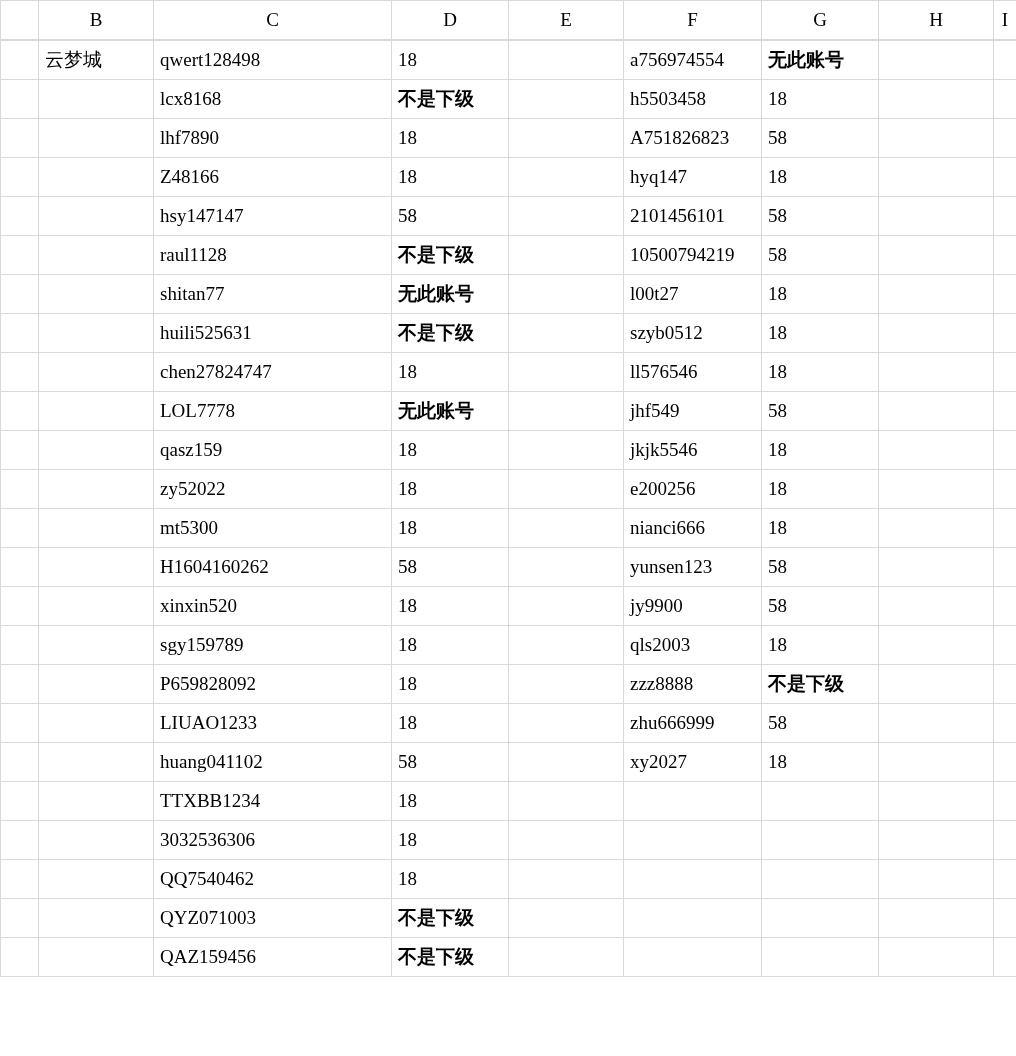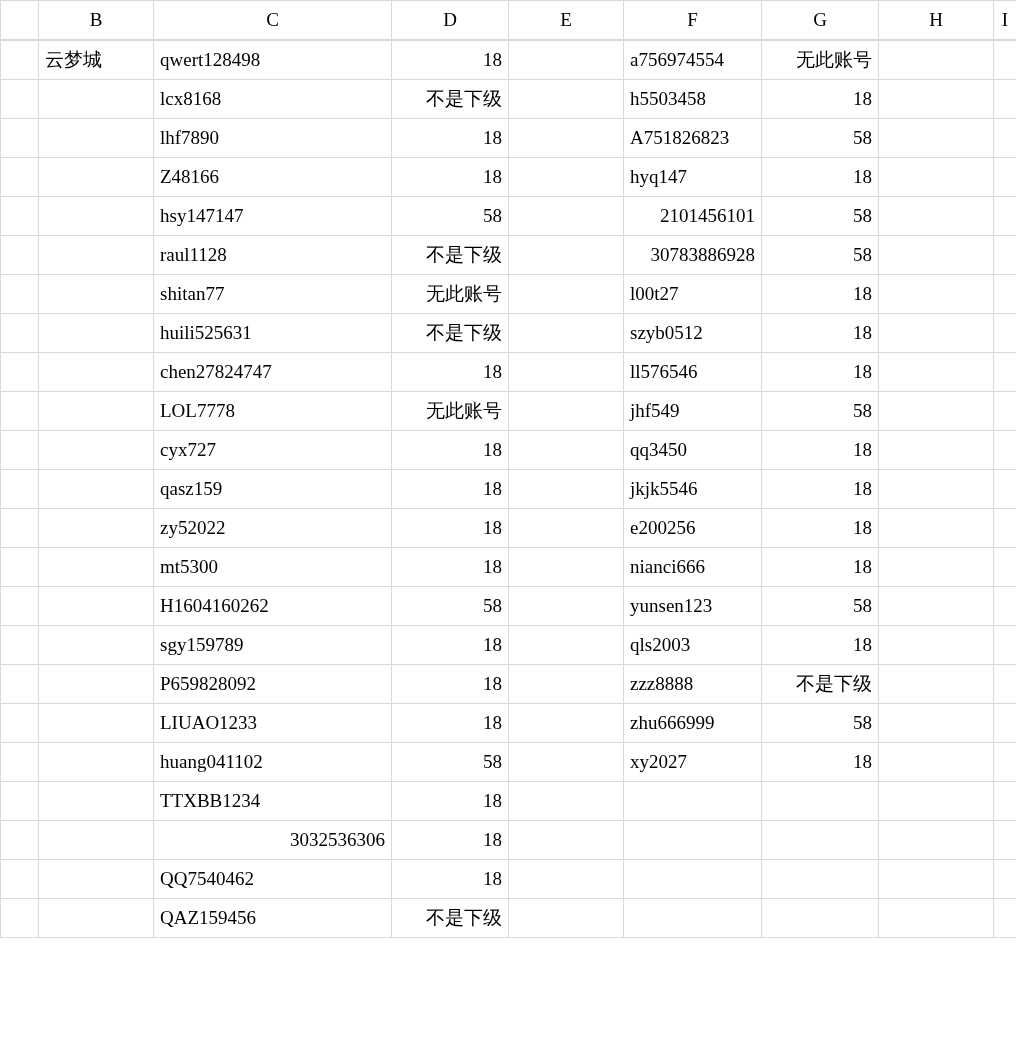--- a/index.html
+++ b/index.html
@@ -56,29 +56,29 @@
     font-size: 19px;
     color: #555555;
     text-align: center;
     padding: 0;
   }
   .big-label {
     font-size: 21px;
   }
   .note {
     font-size: 21px;
+    font-weight: bold;
   }
   .num {
-    text-align: right;
   }
   .name {
     text-align: left;
   }
   .name-right {
-    text-align: right;
+    text-align: left;
   }
 </style>
 </head>
 <body>
 
 <div class="sheet">
   <table class="grid">
     <colgroup>
       <col class="c-a">
       <col class="c-b">
@@ -171,21 +171,21 @@
           <td class="num">58</td>
           <td></td>
           <td></td>
         </tr>
         <tr>
           <td></td>
           <td></td>
           <td class="name">raul1128</td>
           <td class="num note">不是下级</td>
           <td></td>
-          <td class="name-right">30783886928</td>
+          <td class="name-right">10500794219</td>
           <td class="num">58</td>
           <td></td>
           <td></td>
         </tr>
         <tr>
           <td></td>
           <td></td>
           <td class="name">shitan77</td>
           <td class="num note">无此账号</td>
           <td></td>
@@ -223,31 +223,20 @@
           <td class="num note">无此账号</td>
           <td></td>
           <td class="name">jhf549</td>
           <td class="num">58</td>
           <td></td>
           <td></td>
         </tr>
         <tr>
           <td></td>
           <td></td>
-          <td class="name">cyx727</td>
-          <td class="num">18</td>
-          <td></td>
-          <td class="name">qq3450</td>
-          <td class="num">18</td>
-          <td></td>
-          <td></td>
-        </tr>
-        <tr>
-          <td></td>
-          <td></td>
           <td class="name">qasz159</td>
           <td class="num">18</td>
           <td></td>
           <td class="name">jkjk5546</td>
           <td class="num">18</td>
           <td></td>
           <td></td>
         </tr>
         <tr>
           <td></td>
@@ -278,20 +267,31 @@
           <td class="num">58</td>
           <td></td>
           <td class="name">yunsen123</td>
           <td class="num">58</td>
           <td></td>
           <td></td>
         </tr>
         <tr>
           <td></td>
           <td></td>
+          <td class="name">xinxin520</td>
+          <td class="num">18</td>
+          <td></td>
+          <td class="name">jy9900</td>
+          <td class="num">58</td>
+          <td></td>
+          <td></td>
+        </tr>
+        <tr>
+          <td></td>
+          <td></td>
           <td class="name">sgy159789</td>
           <td class="num">18</td>
           <td></td>
           <td class="name">qls2003</td>
           <td class="num">18</td>
           <td></td>
           <td></td>
         </tr>
         <tr>
           <td></td>
@@ -346,20 +346,31 @@
           <td class="name"></td>
           <td class="num"></td>
           <td></td>
           <td></td>
         </tr>
         <tr>
           <td></td>
           <td></td>
           <td class="name">QQ7540462</td>
           <td class="num">18</td>
+          <td></td>
+          <td class="name"></td>
+          <td class="num"></td>
+          <td></td>
+          <td></td>
+        </tr>
+        <tr>
+          <td></td>
+          <td></td>
+          <td class="name">QYZ071003</td>
+          <td class="num note">不是下级</td>
           <td></td>
           <td class="name"></td>
           <td class="num"></td>
           <td></td>
           <td></td>
         </tr>
         <tr>
           <td></td>
           <td></td>
           <td class="name">QAZ159456</td>

